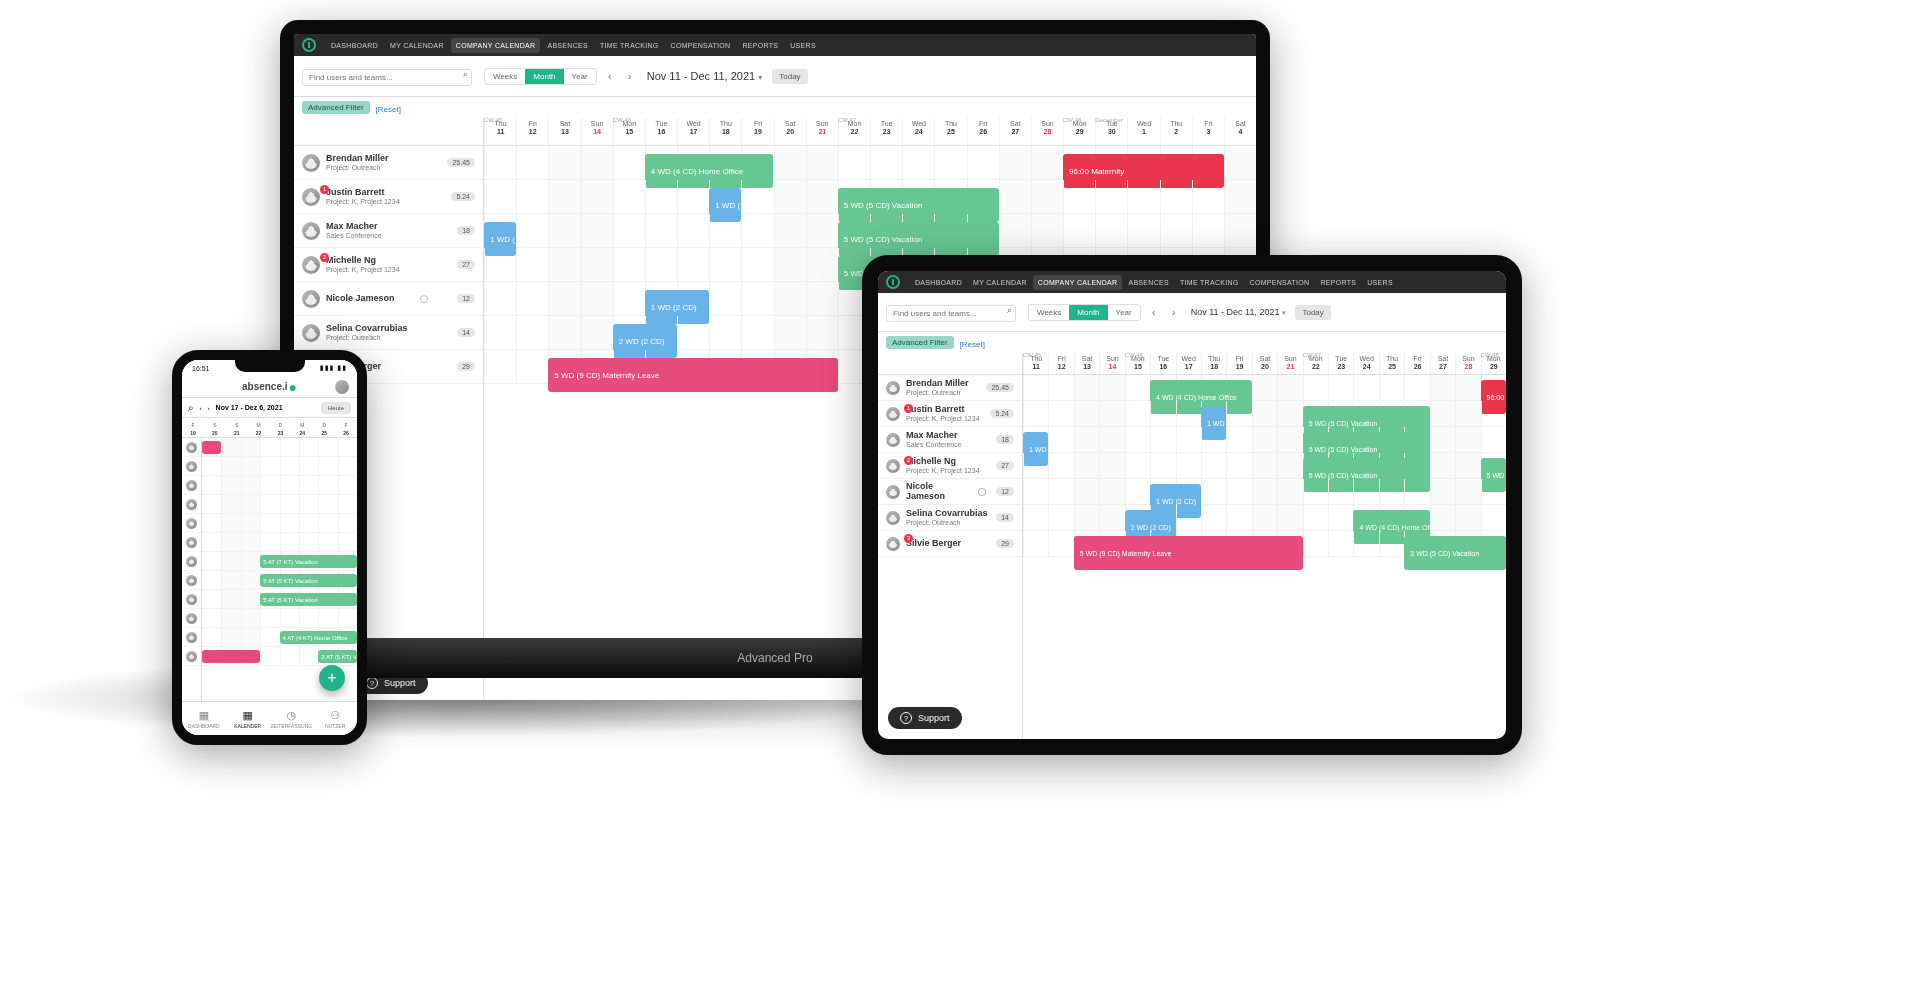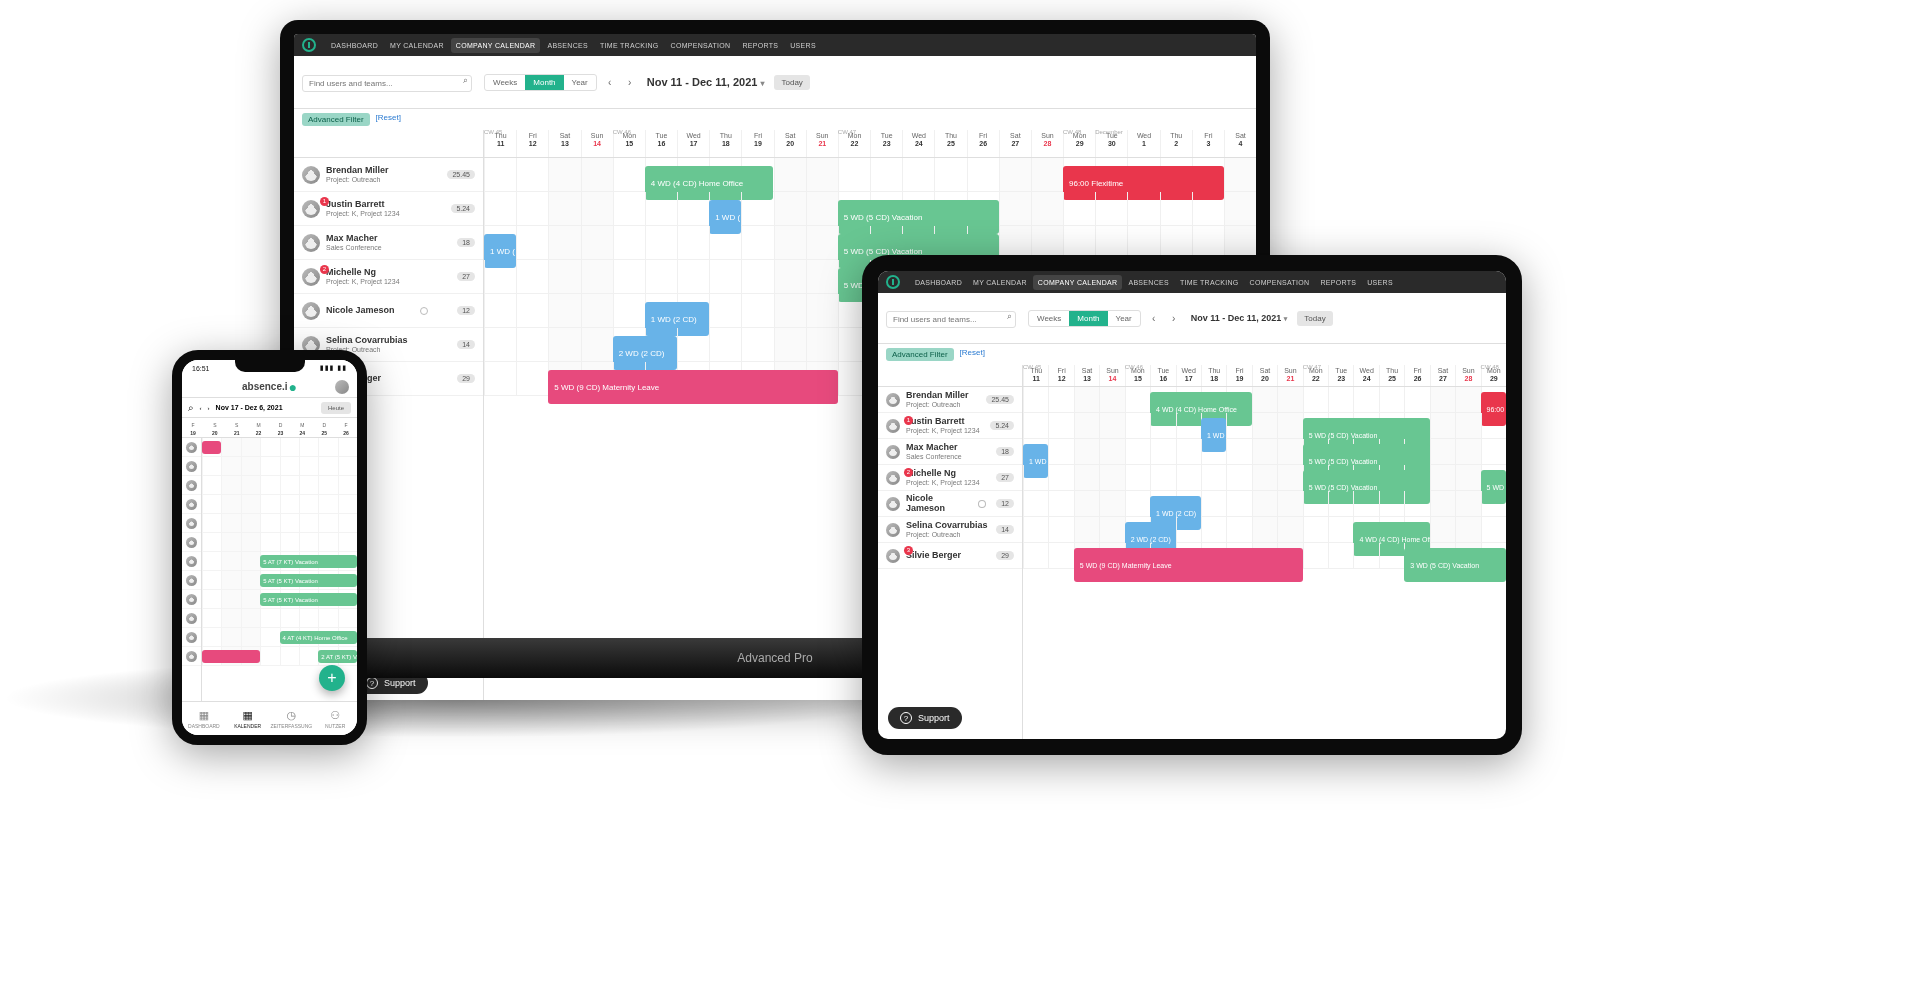--- a/index.html
+++ b/index.html
@@ -39,24 +39,24 @@
   .app-nav a.active{background:#444;border-radius:3px;color:#fff}
 
   .toolbar{display:flex;align-items:center;gap:6px;padding:6px 8px;background:#fff;border-bottom:1px solid var(--border)}
   .search{flex:0 0 170px;position:relative}
   .search input{width:100%;padding:3px 22px 3px 6px;border:1px solid var(--border);border-radius:3px;font-size:8px}
   .search .gl{position:absolute;right:4px;top:3px;font-size:9px;color:#666}
   .view-toggle{display:flex;border:1px solid var(--border);border-radius:3px;overflow:hidden;margin-left:6px}
   .view-toggle span{font-size:8px;padding:3px 8px;color:#666;cursor:pointer}
   .view-toggle span.active{background:var(--accent);color:#fff}
   .navbtn{width:14px;height:14px;display:flex;align-items:center;justify-content:center;color:#666;font-size:10px;cursor:pointer}
-  .range{font-size:11px;font-weight:700;color:#333;margin:14px 4px}
+  .range{font-size:11px;font-weight:400;color:#333;margin:8px 4px}
   .today{font-size:8px;background:var(--chip);border-radius:3px;padding:3px 7px;color:#555;cursor:pointer}
 
-  .filters{display:flex;align-items:flex-start;gap:6px;padding:4px 8px;font-size:8px}
+  .filters{display:flex;align-items:flex-end;gap:6px;padding:4px 8px;font-size:8px}
   .adv{background:var(--accent-light);color:#0a5e48;padding:2px 6px;border-radius:3px}
   .reset{color:#2a7ad1}
 
   
   .grid{display:flex;height:calc(100% - 70px);font-size:8px}
   .left{width:190px;flex-shrink:0;border-right:1px solid var(--border);overflow:hidden}
   .right{flex:1;overflow:hidden;position:relative}
 
   .day-head{display:flex;height:28px;border-bottom:1px solid var(--border)}
   .day{flex:1;text-align:center;font-size:7px;color:#666;border-left:1px solid #f0f0f0;padding-top:2px;line-height:1.2}
@@ -342,21 +342,21 @@
                 <div class="cell we"></div>
                 <div class="cell we"></div>
                 <div class="cell"></div>
                 <div class="cell"></div>
                 <div class="cell"></div>
                 <div class="cell"></div>
                 <div class="cell"></div>
                 <div class="cell we"></div>
               </div>
               <div class="bar" style="background: var(--green); left: 20.8333%; width: 16.6667%;">4 WD (4 CD) Home Office</div>
-              <div class="bar" style="background: var(--red); left: 75%; width: 20.8333%;">96:00 Flexitime</div>
+              <div class="bar" style="background: var(--red); left: 75%; width: 20.8333%;">96:00 Maternity</div>
             </div>
           </div>
           <div class="row">
             <div class="track">
               <div class="cells">
                 <div class="cell"></div>
                 <div class="cell"></div>
                 <div class="cell we"></div>
                 <div class="cell we"></div>
                 <div class="cell"></div>

